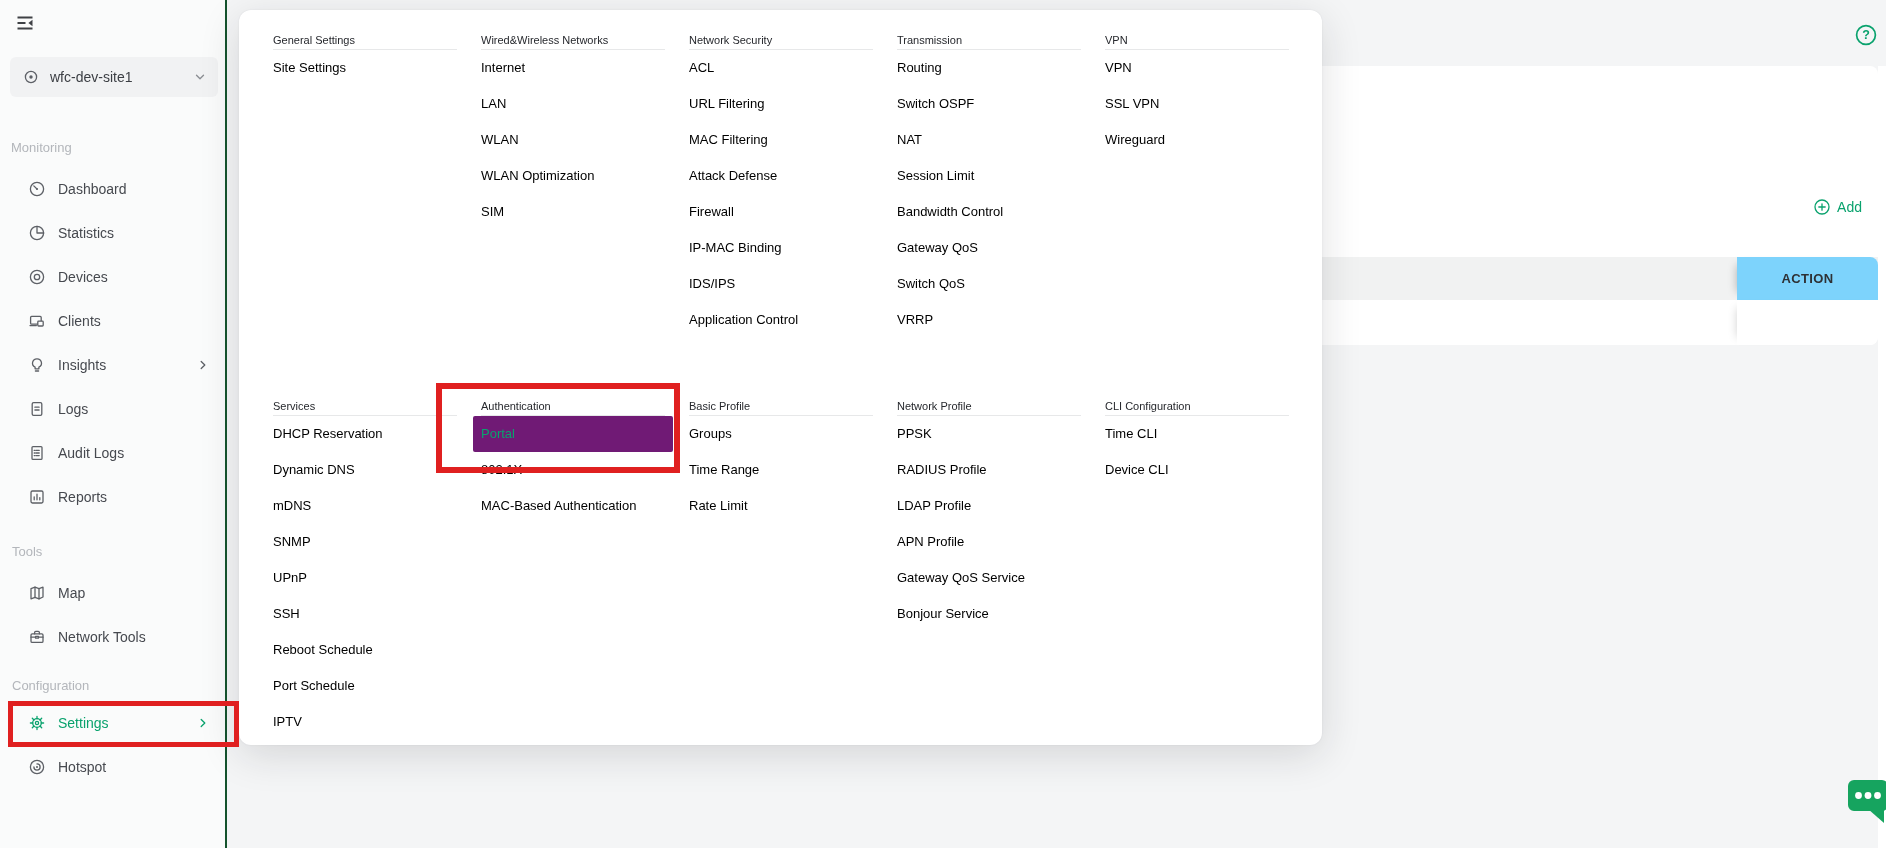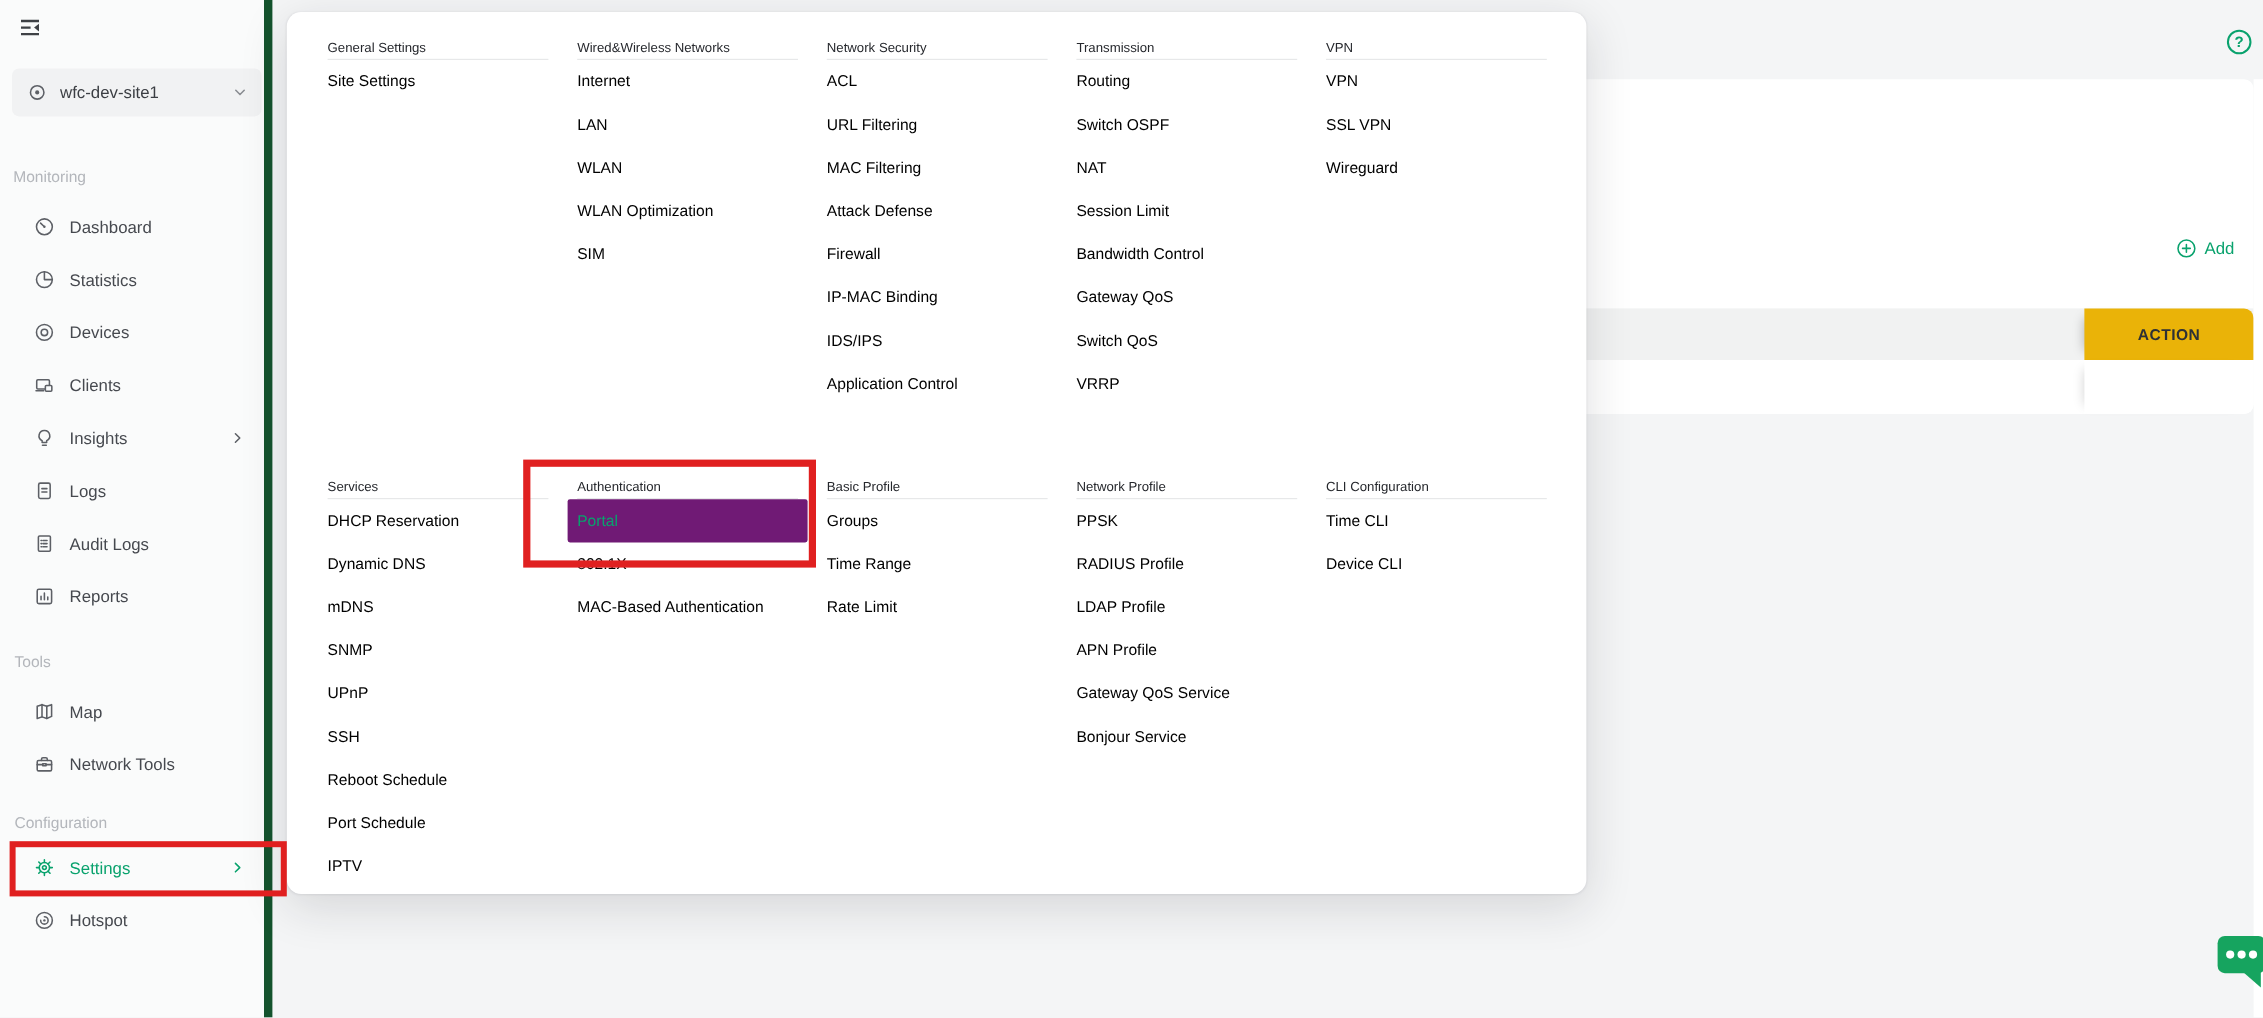--- a/index.html
+++ b/index.html
@@ -1,21 +1,21 @@
 <!DOCTYPE html>
 <html><head>
 <meta charset="utf-8">
 <style>
   * { margin:0; padding:0; box-sizing:border-box; }
   html,body { width:1886px; height:848px; overflow:hidden; }
   body { font-family:"Liberation Sans", sans-serif; background:#f4f5f6; position:relative; color:#46494f; }
   svg { display:block; }
 
   
-  .sidebar { position:absolute; left:0; top:0; width:227px; height:848px; background:#fafbfb; border-right:7px solid #14532d; z-index:5; }
+  .sidebar { position:absolute; left:0; top:0; width:227px; height:848px; background:#fafbfb; border-right:2px solid #14532d; z-index:5; }
   .collapse-btn { position:absolute; left:14px; top:12px; width:22px; height:22px; cursor:pointer; }
   .site-selector { position:absolute; left:10px; top:57px; width:208px; height:40px; background:#f1f2f3; border-radius:6px; display:flex; align-items:center; padding:0 12px; cursor:pointer; }
   .site-selector .loc { color:#5d6066; margin-right:10px; }
   .site-selector .site-label { font-size:14px; color:#3b3e43; flex:1; }
   .site-selector .cd { color:#8a8d92; }
   .side-nav { position:absolute; left:0; top:97px; right:0; }
   .section-label { margin:24px 0 0 12px; height:18px; line-height:18px; font-size:13px; color:#b3b6bb; }
   .g0 .section-label { margin-top:42px;margin-left:11px; }
   .g2 .section-label { margin-top:18px; }
   .side-items { margin-top:10px; }
@@ -24,21 +24,21 @@
   .side-item .sicon { width:18px; height:18px; color:#5d6066; margin-right:12px; flex:none; }
   .side-item .slbl { font-size:14px; color:#46494f; }
   .side-item .chev { position:absolute; right:16px; color:#5d6066; }
   .side-item.active .sicon, .side-item.active .slbl, .side-item.active .chev { color:#09a26d; }
 
   
   .content-card { position:absolute; left:251px; top:66px; width:1627px; height:279px; background:#ffffff; border-radius:8px; z-index:1; }
   .add-btn { position:absolute; right:16px; top:130px; height:22px; display:flex; align-items:center; gap:6px; color:#09a26d; font-size:14px; cursor:pointer; }
   .add-btn .pci { width:18px; height:18px; }
   .table-header-row { position:absolute; left:0; right:0; top:191px; height:43px; background:#f1f2f2; }
-  .action-cell { position:absolute; right:0; top:0; bottom:0; width:141px; background:#eab308; border-top-right-radius:8px; box-shadow:-8px 0 10px -8px rgba(0,0,0,.28); display:flex; align-items:center; justify-content:center; font-size:13px; font-weight:bold; letter-spacing:.4px; color:#2e3135; }
+  .action-cell { position:absolute; right:0; top:0; bottom:0; width:141px; background:#7dd3fc; border-top-right-radius:8px; box-shadow:-8px 0 10px -8px rgba(0,0,0,.28); display:flex; align-items:center; justify-content:center; font-size:13px; font-weight:bold; letter-spacing:.4px; color:#2e3135; }
   .table-body-row { position:absolute; left:0; right:0; top:234px; height:45px; background:#fff; border-bottom-right-radius:8px; }
   .action-cell-body { position:absolute; right:0; top:0; bottom:0; width:141px; box-shadow:-8px 0 10px -8px rgba(0,0,0,.18); border-bottom-right-radius:8px; }
   .scroll-strip { position:absolute; left:1878px; top:66px; width:8px; height:782px; background:#ffffff; z-index:2; }
   .help-btn { position:absolute; left:1854px; top:23px; width:24px; height:24px; color:#09a26d; cursor:pointer; z-index:3; }
 
   
   .menu-panel { position:absolute; left:239px; top:10px; width:1083px; height:735px; background:#fff; border-radius:12px; box-shadow:0 10px 40px rgba(25,30,36,.14), 0 0 2px rgba(25,30,36,.08); z-index:20; }
   .menu-row { position:absolute; left:34px; display:flex; }
   .row0 { top:20px; }
   .row1 { top:386px; }

